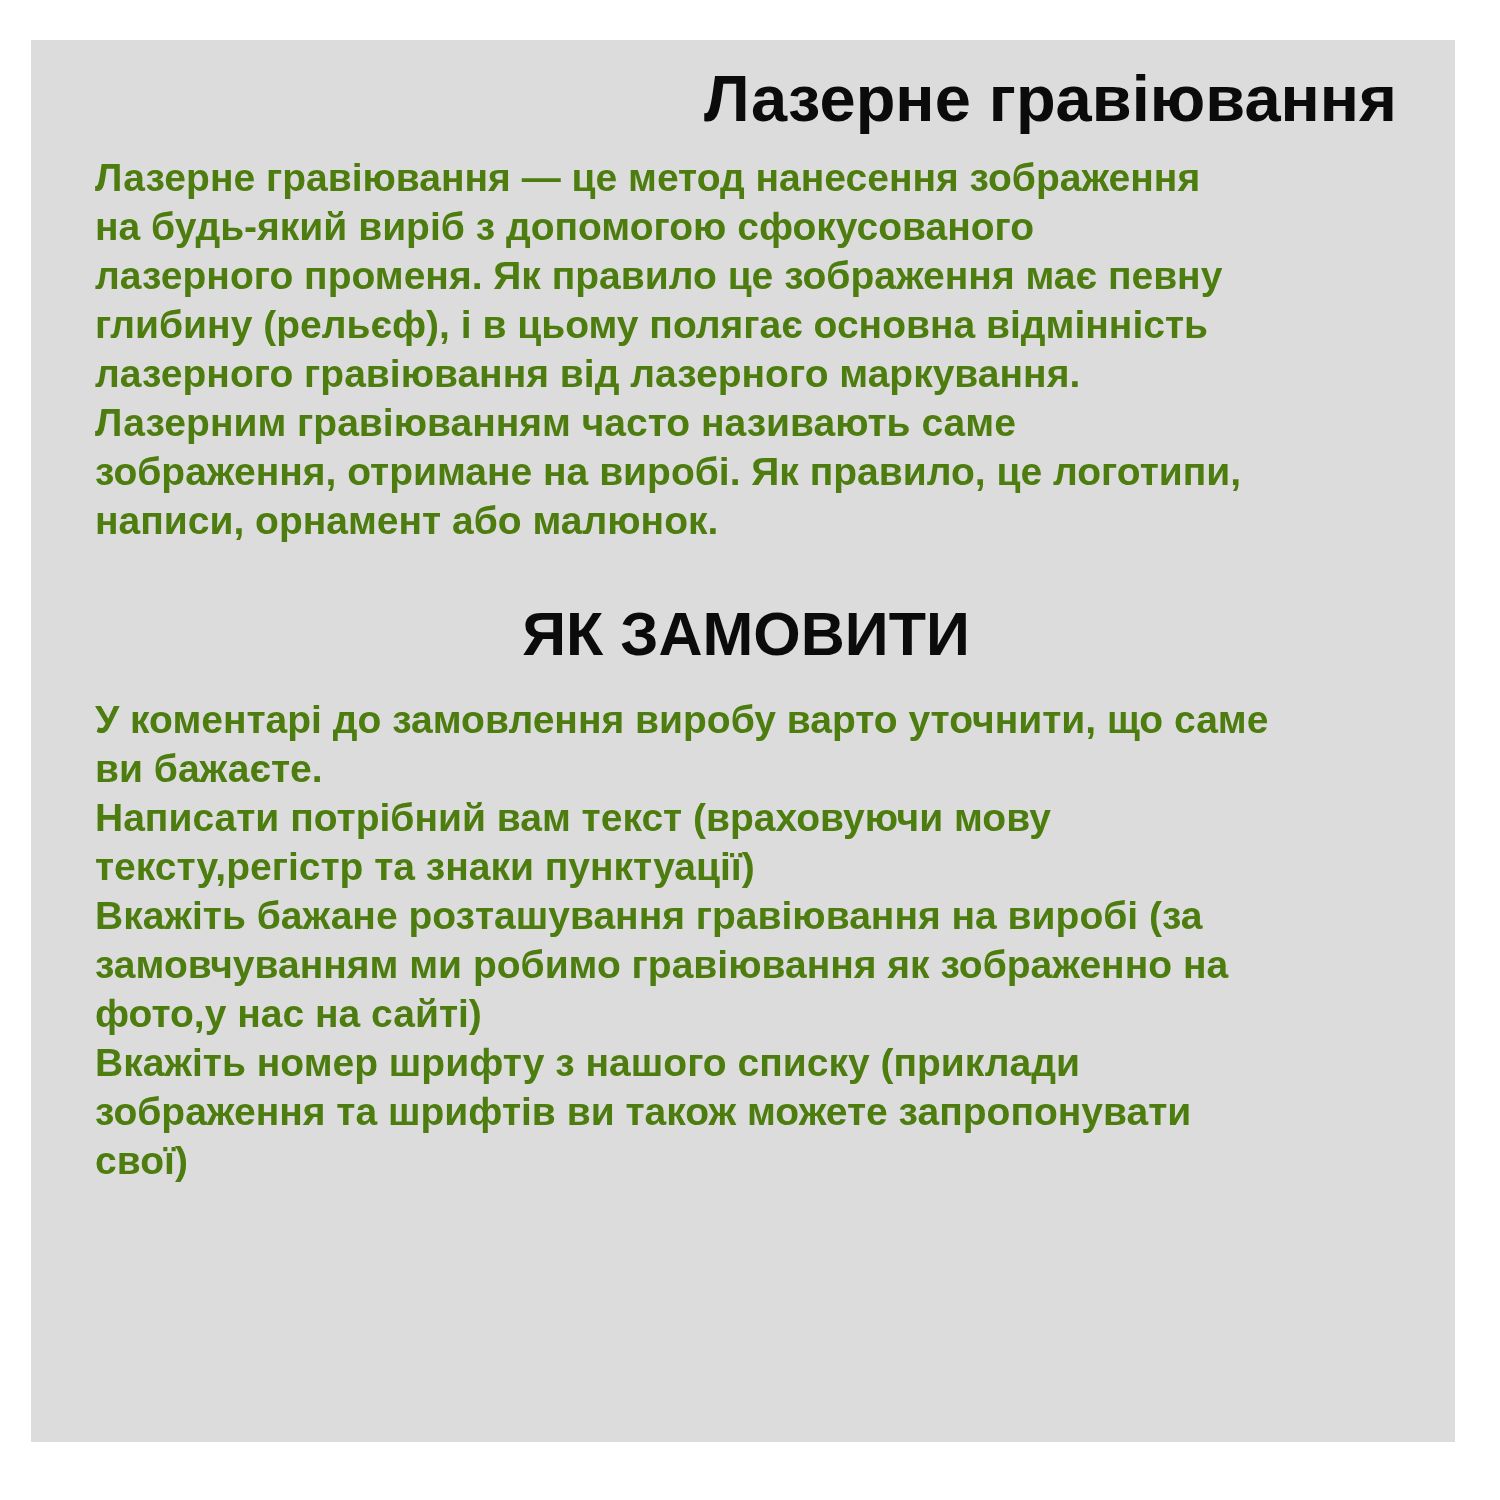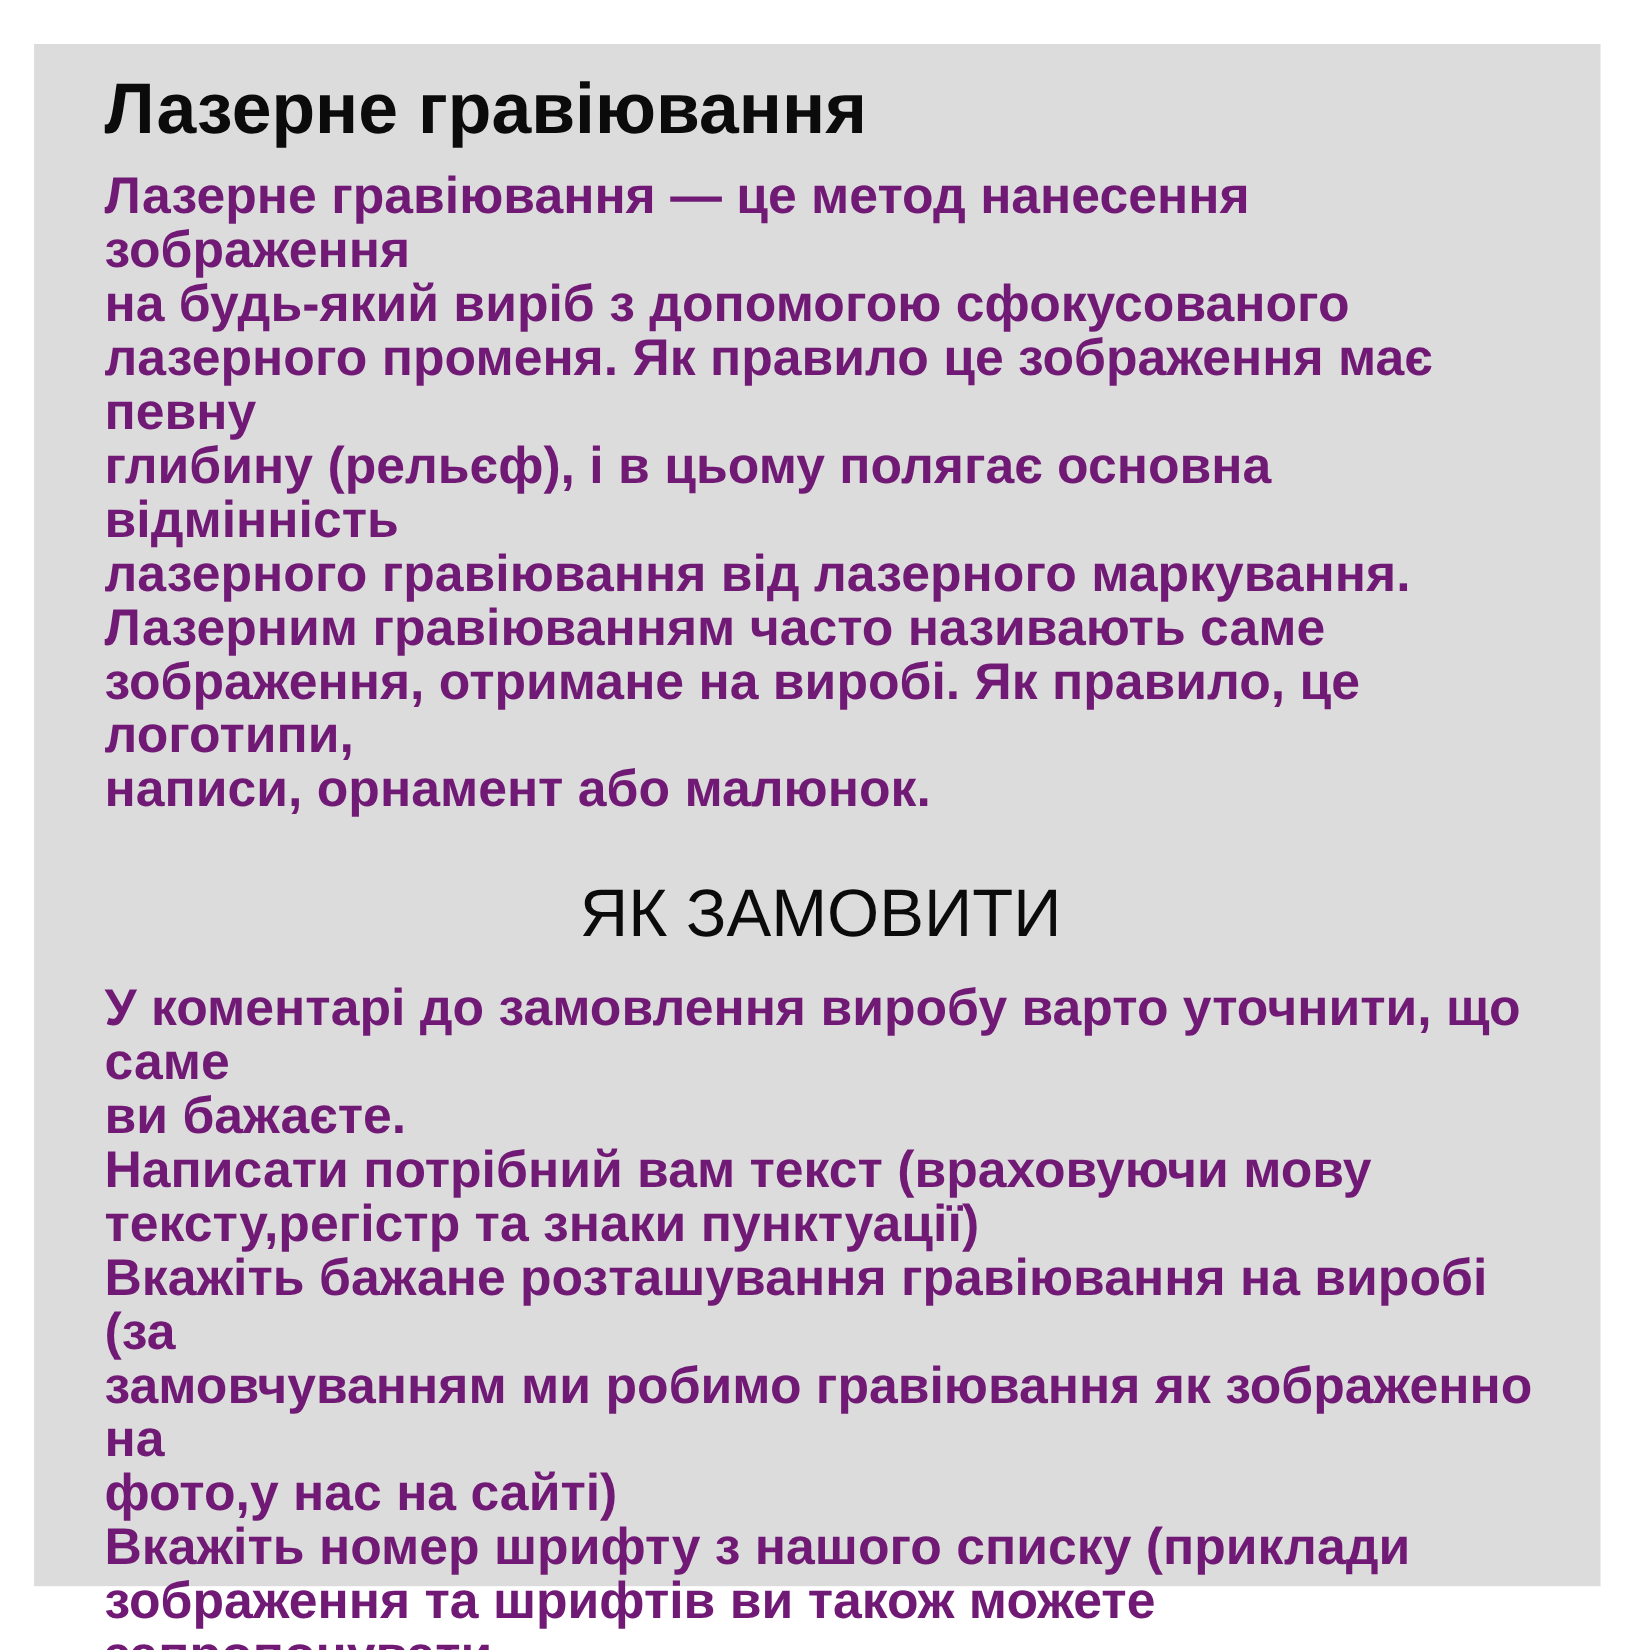--- a/index.html
+++ b/index.html
@@ -23,43 +23,43 @@
     top: 40px;
     width: 1424px;
     height: 1402px;
     background: #dcdcdc;
     box-sizing: border-box;
     padding: 22px 58px 0 64px;
     color: #0b0b0b;
   }
   .doc-title {
     margin: 0 0 16px 0;
-    text-align: left;
+    text-align: right;
     font-size: 65px;
     font-weight: 700;
     letter-spacing: 0px;
     line-height: 1.15;
     color: #0b0b0b;
   }
   .para {
-    font-size: 47px;
+    font-size: 39px;
     font-weight: 700;
     line-height: 49px;
     white-space: pre-line;
     margin: 0;
-    color: #701a75;
+    color: #4d7c0f;
   }
   .para.intro {
     margin-bottom: 49px;
   }
   .section-heading {
     margin: 54px 0 26px 0;
     text-align: center;
     font-size: 61px;
-    font-weight: 400;
+    font-weight: 700;
     line-height: 1.15;
     color: #0b0b0b;
   }
 </style>
 </head>
 <body>
 
 <div class="canvas">
   <div class="panel">
     <h1 class="doc-title">Лазерне гравіювання</h1>

